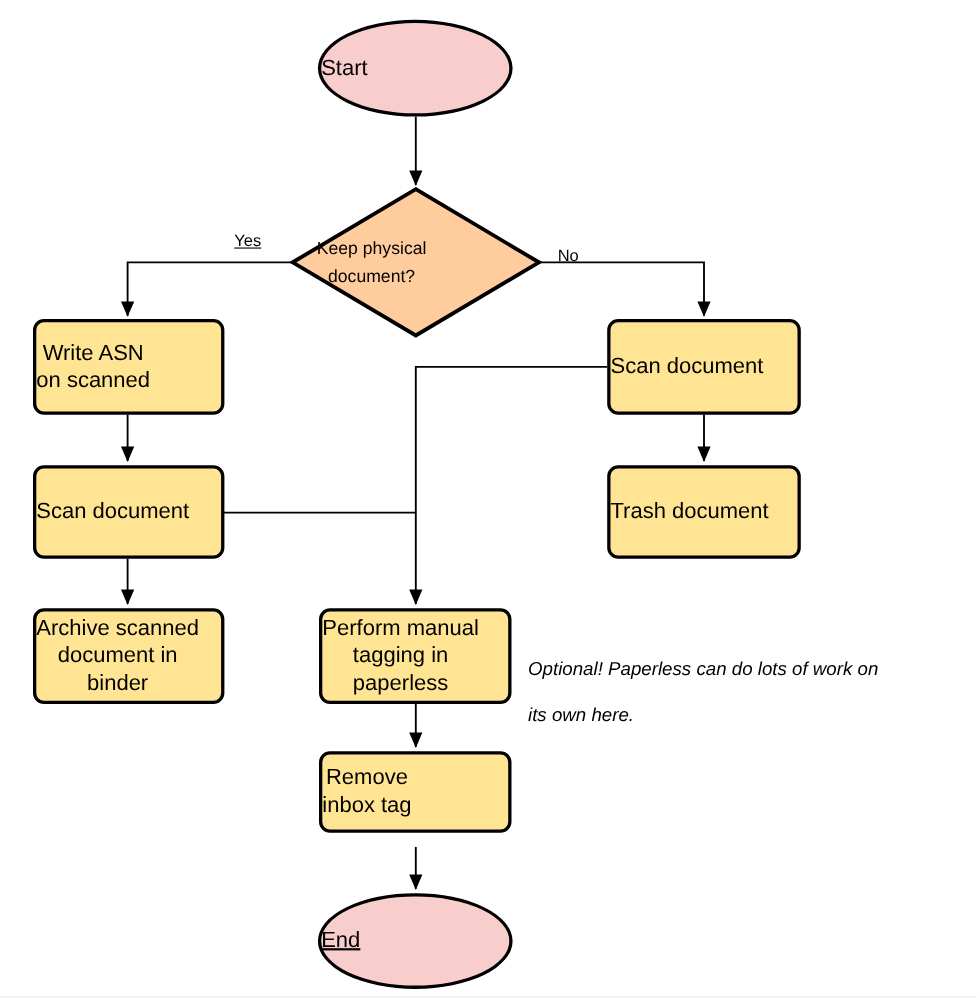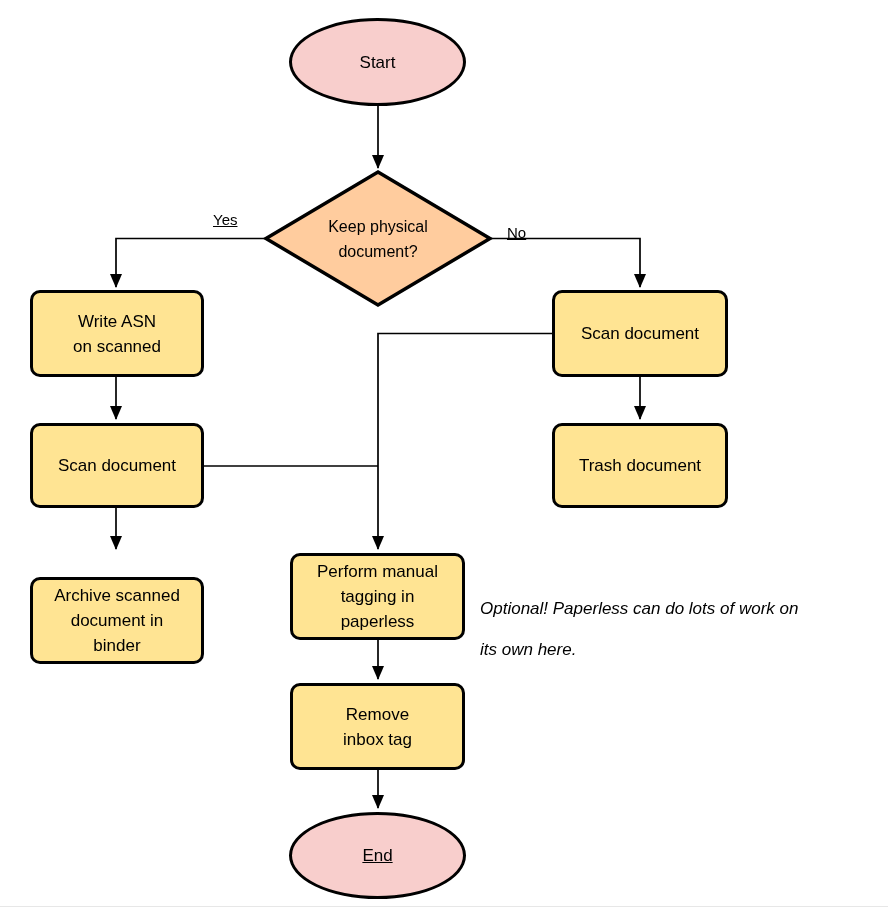--- a/index.html
+++ b/index.html
@@ -35,39 +35,38 @@
     fill: var(--decision-fill);
     stroke: var(--stroke);
     stroke-width: 3.5;
     stroke-linejoin: miter;
   }
   .arrowhead { fill: var(--stroke); }
   .node {
     position: absolute;
     display: flex;
     align-items: center;
-    justify-content: center;
+    justify-content: flex-start;
     text-align: center;
-    font-size: 17px;
+    font-size: 20px;
     line-height: 25px;
     border: 3.5px solid var(--stroke);
   }
   .process {
     background: var(--process-fill);
     border-radius: 10px;
   }
   .terminal {
     background: var(--terminal-fill);
     border-radius: 50%;
   }
   .decision-label {
     position: absolute;
     display: flex;
     align-items: center;
-    justify-content: center;
     text-align: center;
     font-size: 16px;
     line-height: 25px;
   }
   .label-text { white-space: pre-line; }
   .edge-label {
     position: absolute;
     font-size: 15px;
     text-decoration: underline;
   }
@@ -78,25 +77,25 @@
     font-size: 17px;
     font-style: italic;
     line-height: 41px;
     white-space: pre-line;
   }
   
   .n-start   { left: 289px; top: 18px;  width: 177px; height: 88px; }
   .n-end     { left: 289px; top: 812px; width: 177px; height: 87px; text-decoration: underline; }
   .n-write   { left: 30px;  top: 290px; width: 174px; height: 87px; }
   .n-scan-l  { left: 30px;  top: 423px; width: 174px; height: 85px; }
-  .n-archive { left: 30px;  top: 553px; width: 174px; height: 87px; margin-top: 24px; }
+  .n-archive { left: 30px;  top: 553px; width: 174px; height: 87px; }
   .n-scan-r  { left: 552px; top: 290px; width: 176px; height: 87px; }
   .n-trash   { left: 552px; top: 423px; width: 176px; height: 85px; }
   .n-tag     { left: 290px; top: 553px; width: 175px; height: 87px; }
-  .n-remove  { left: 290px; top: 683px; width: 175px; height: 87px; }
+  .n-remove  { left: 290px; top: 683px; width: 175px; height: 74px; }
   .n-decision-label { left: 288px; top: 209px; width: 180px; height: 60px; }
   .l-yes { left: 213px; top: 211px; }
   .l-no  { left: 507px; top: 224px; }
 </style>
 </head>
 <body>
 
 <div class="canvas">
 
   <svg class="connectors" viewBox="0 0 888 907">

